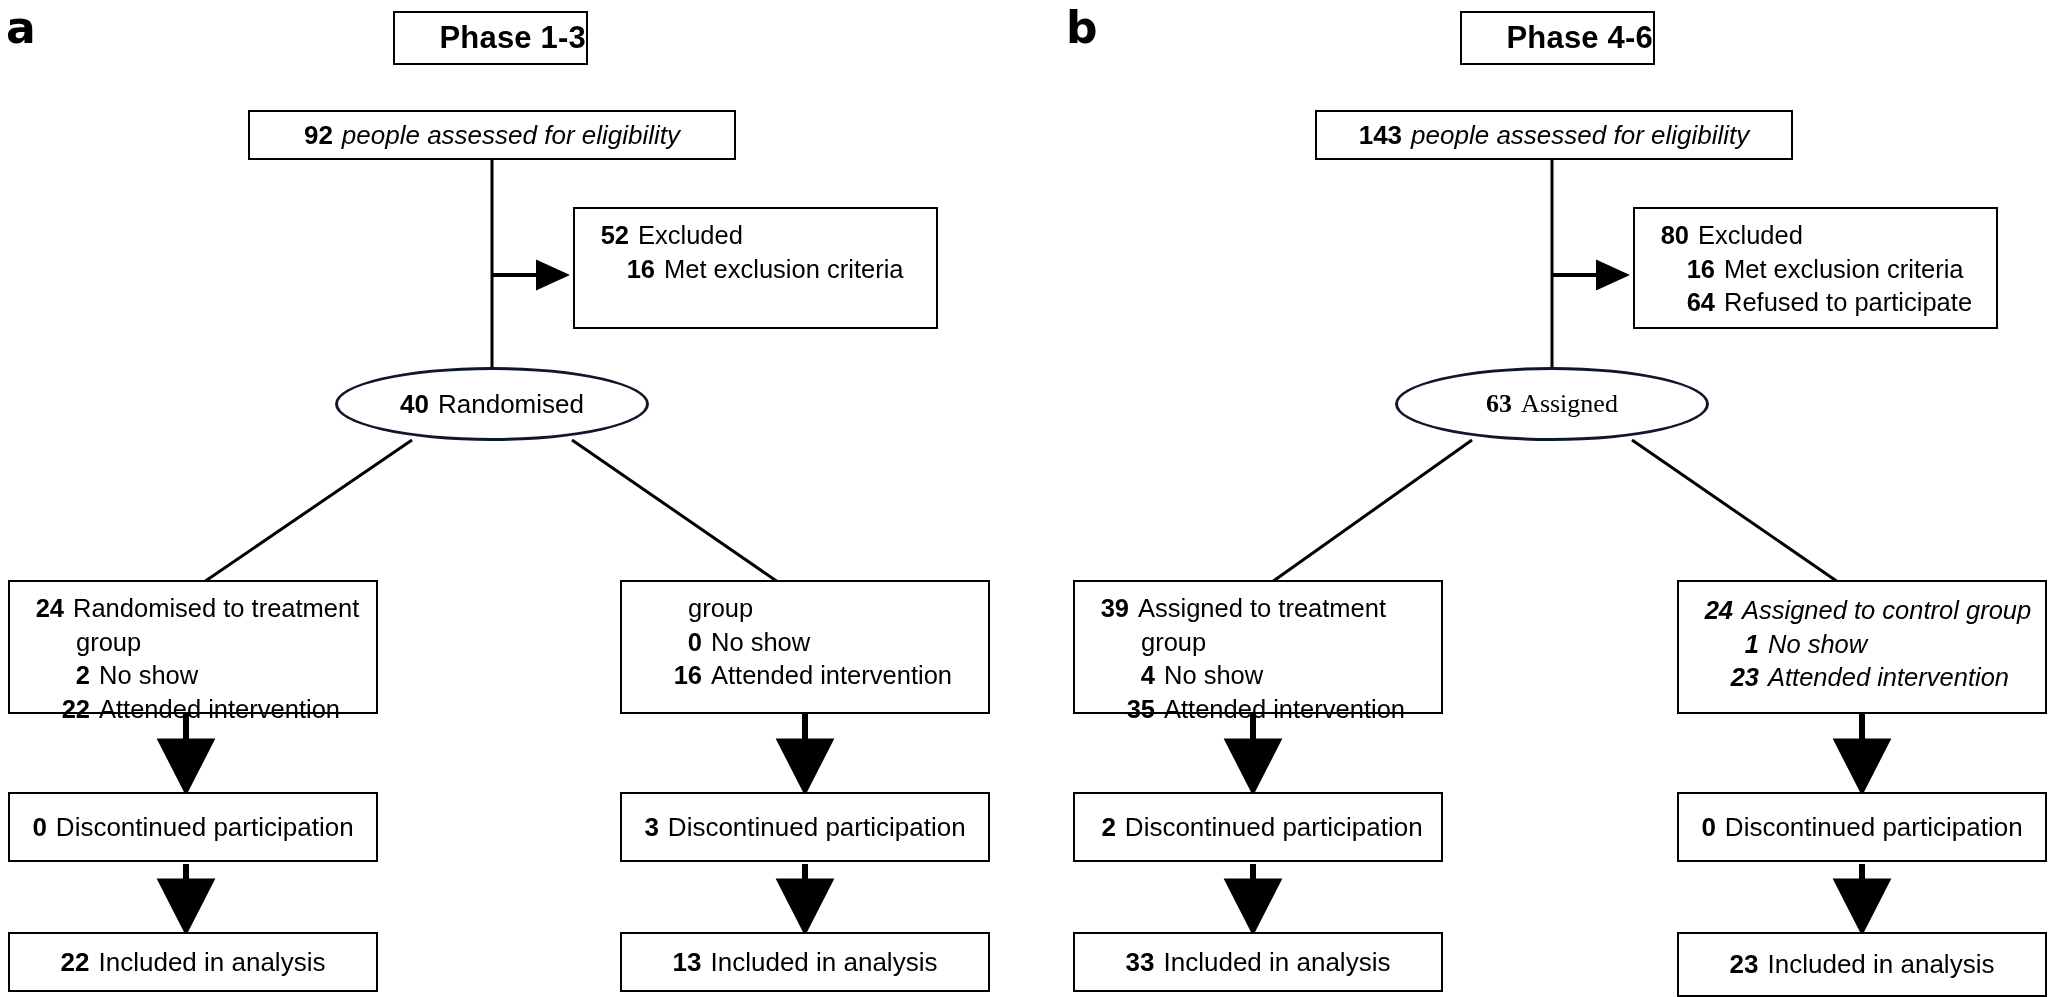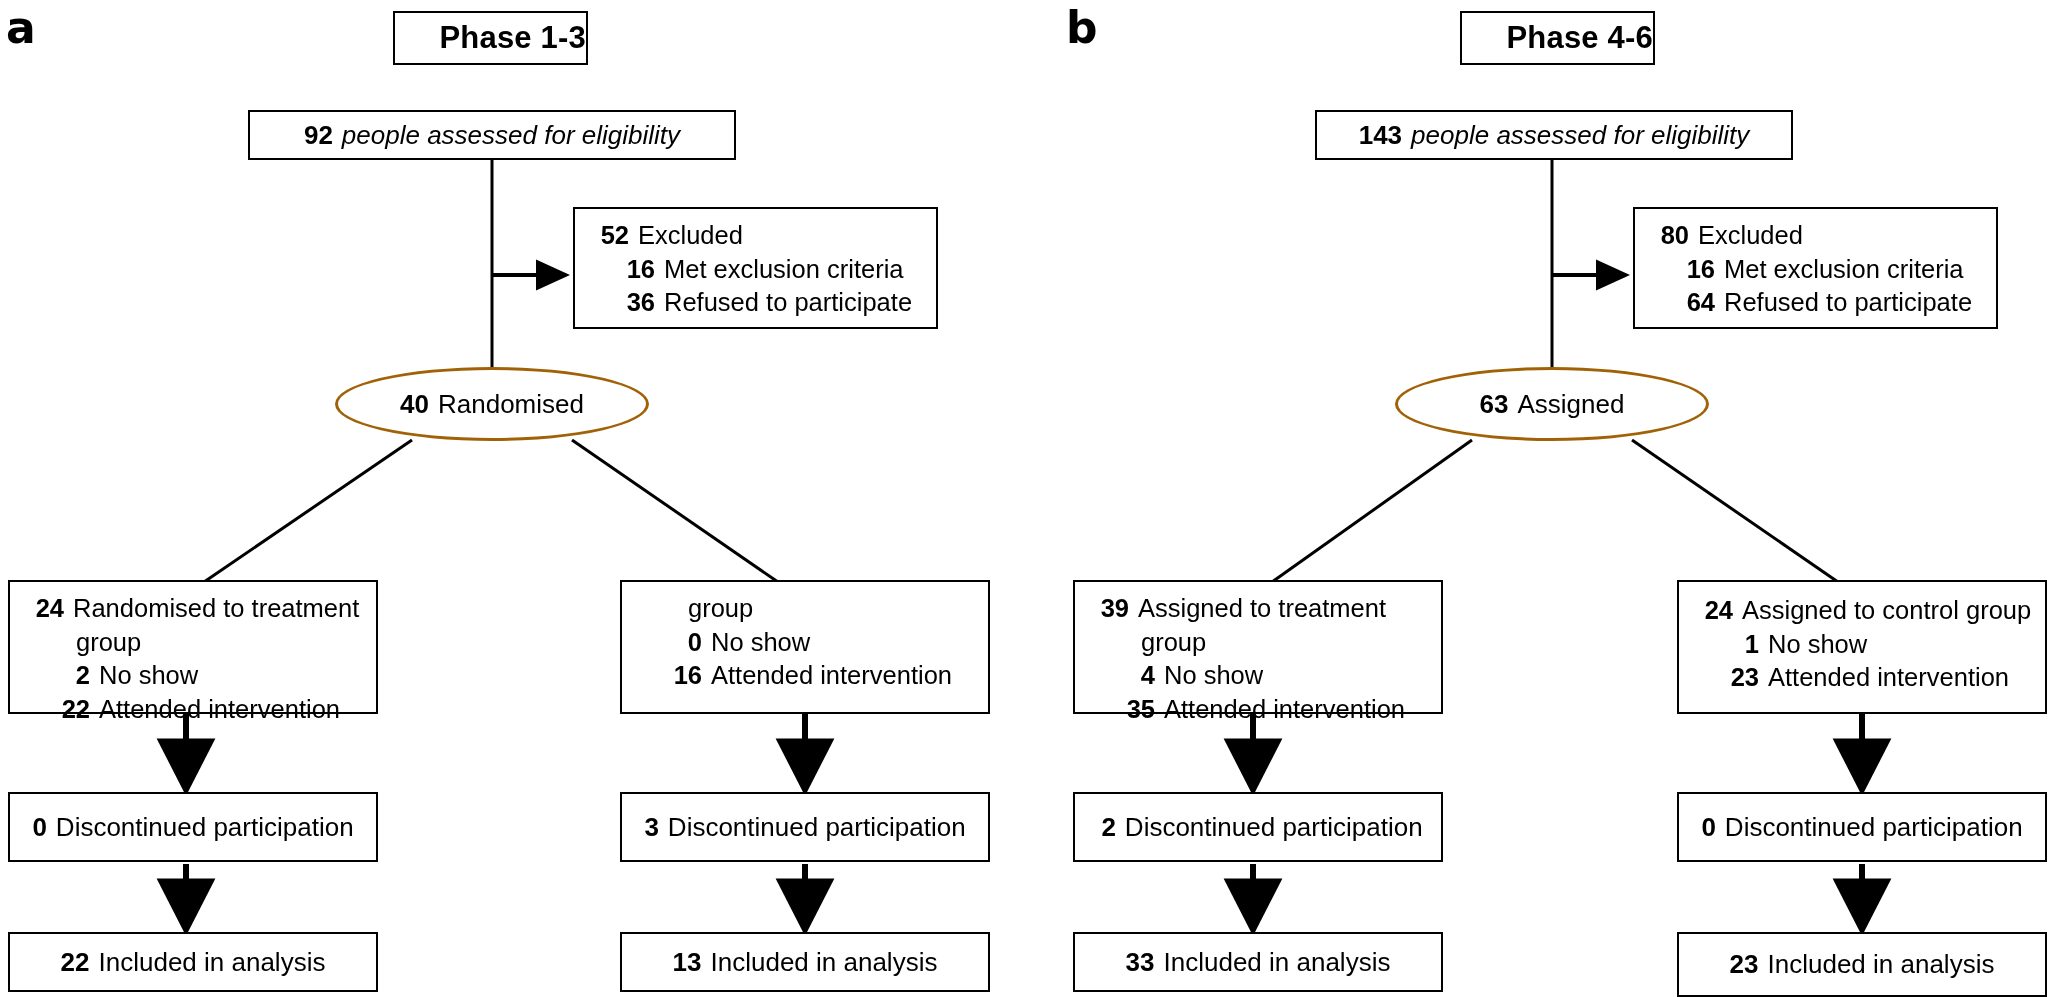--- a/index.html
+++ b/index.html
@@ -15,39 +15,39 @@
     position:absolute;font-size:44px;font-weight:bold;line-height:1;
     font-family:"DejaVu Sans",sans-serif;
   }
 
   .box{
     position:absolute;box-sizing:border-box;
     border:2.5px solid #000;background:#fff;
   }
   .ellipse{
     position:absolute;box-sizing:border-box;
-    border:3px solid #a16207;background:#fff;border-radius:50%;
+    border:3px solid #0f172a;background:#fff;border-radius:50%;
     display:flex;align-items:center;justify-content:center;
   }
 
   .title-box{
     display:flex;align-items:center;justify-content:flex-end;
     font-weight:bold;font-size:31px;letter-spacing:.2px;
   }
 
   .centered{
     display:flex;align-items:center;justify-content:center;
     font-size:26px;
   }
 
   .lines{
     padding:10px 0 0 14px;
     font-size:25.5px;line-height:1.32;
   }
-  .lines.tight{padding-top:12px;}
+  .lines.tight{padding-top:12px;font-style:italic;}
   .line{white-space:nowrap;display:block;}
   .line .n{font-weight:bold;display:inline-block;text-align:right;}
   .w2 .n{min-width:40px;}
   .indent{padding-left:26px;}
   .cont{padding-left:52px;}
 
   .num{font-weight:bold;}
   .ital{font-style:italic;}
   .sp{display:inline-block;width:9px;}
 </style>
@@ -99,21 +99,20 @@
 
   <div class="box centered" style="left:248px;top:110px;width:488px;height:50px;">
     <span>
       <span class="num">92</span><span class="sp"></span><span class="ital">people assessed for eligibility</span>
     </span>
   </div>
 
   <div class="box lines w2" style="left:573px;top:207px;width:365px;height:122px;">
     <span class="line"><span class="n">52</span><span class="sp"></span><span>Excluded</span></span>
     <span class="line indent"><span class="n">16</span><span class="sp"></span><span>Met exclusion criteria</span></span>
-    <span class="line indent"><span class="n">36</span><span class="sp"></span><span>Refused to participate</span></span>
   </div>
 
   <div class="ellipse" style="left:335px;top:367px;width:314px;height:74px;">
     <span style="font-size:26px;">
       <span class="num">40</span><span class="sp"></span><span>Randomised</span>
     </span>
   </div>
 
   <div class="box lines w2" style="left:8px;top:580px;width:370px;height:134px;">
     <span class="line"><span class="n">24</span><span class="sp"></span><span>Randomised to treatment</span></span>
@@ -156,21 +155,21 @@
     </span>
   </div>
 
   <div class="box lines w2" style="left:1633px;top:207px;width:365px;height:122px;">
     <span class="line"><span class="n">80</span><span class="sp"></span><span>Excluded</span></span>
     <span class="line indent"><span class="n">16</span><span class="sp"></span><span>Met exclusion criteria</span></span>
     <span class="line indent"><span class="n">64</span><span class="sp"></span><span>Refused to participate</span></span>
   </div>
 
   <div class="ellipse" style="left:1395px;top:367px;width:314px;height:74px;">
-    <span style="font-size:26px;">
+    <span style="font-size:26px;font-family:Liberation Serif, serif;">
       <span class="num">63</span><span class="sp"></span><span>Assigned</span>
     </span>
   </div>
 
   <div class="box lines w2" style="left:1073px;top:580px;width:370px;height:134px;">
     <span class="line"><span class="n">39</span><span class="sp"></span><span>Assigned to treatment</span></span>
     <span class="line cont">group</span>
     <span class="line indent"><span class="n">4</span><span class="sp"></span><span>No show</span></span>
     <span class="line indent"><span class="n">35</span><span class="sp"></span><span>Attended intervention</span></span>
   </div>

